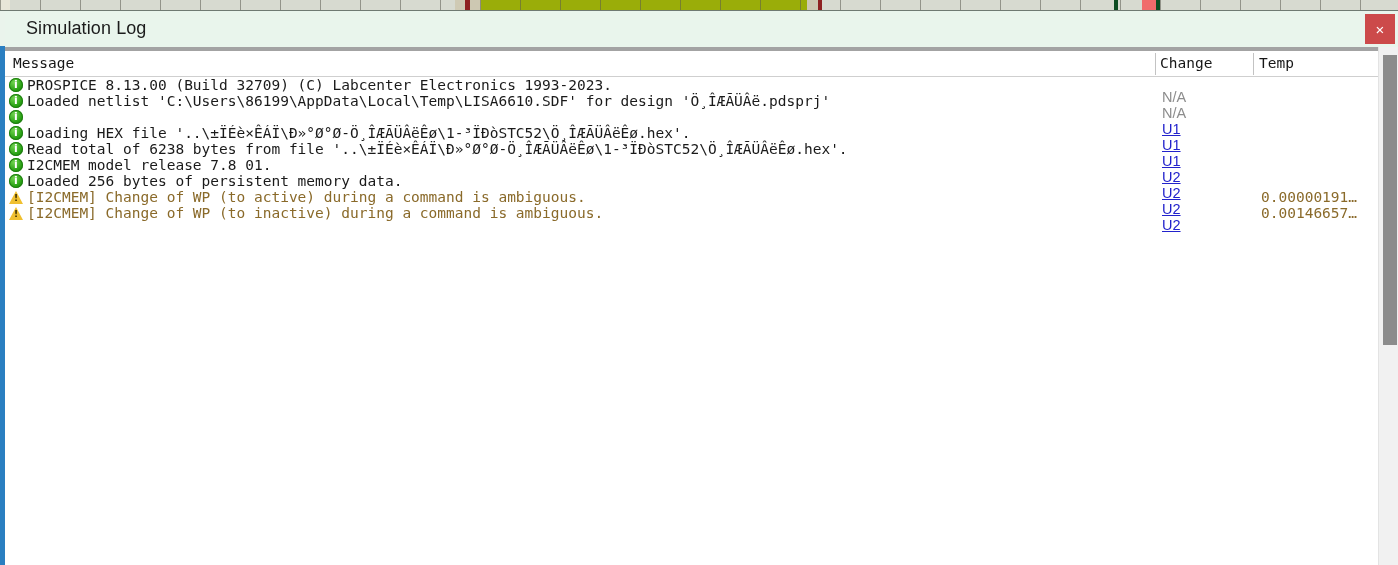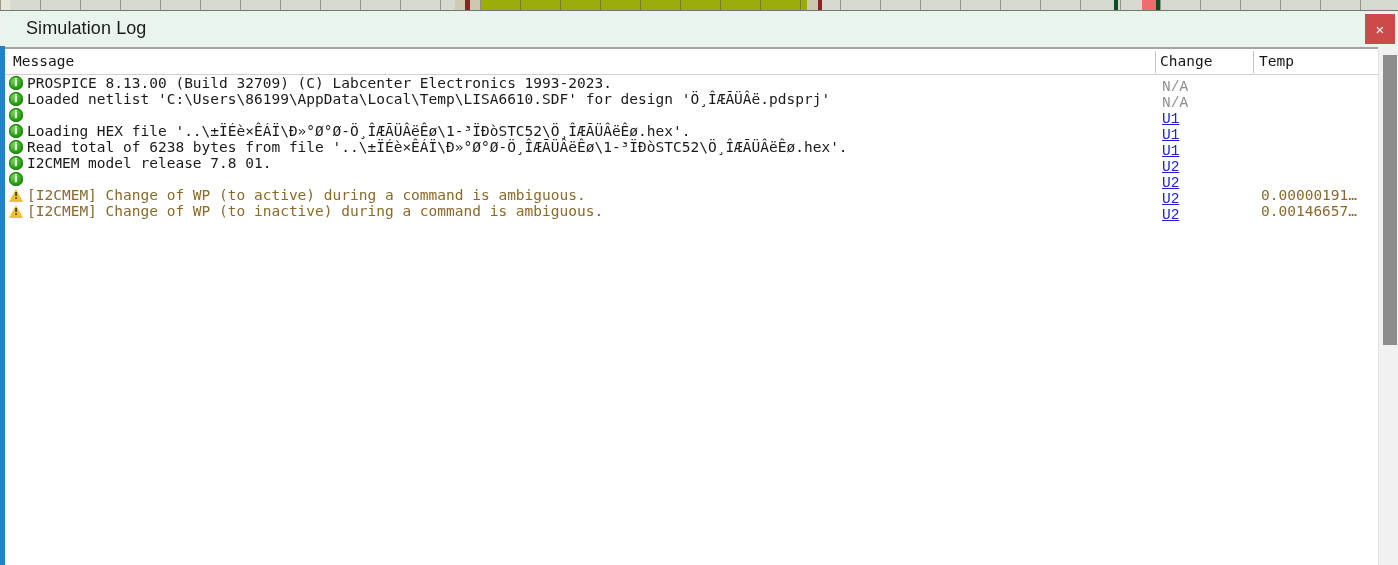--- a/index.html
+++ b/index.html
@@ -96,21 +96,21 @@
     cursor: pointer;
     border: none;
   }
 
   
   .list-area {
     position: absolute;
     left: 5px; top: 47px;
     width: 1393px; height: 518px;
     background: #ffffff;
-    border-top: 2px solid #a3a3a3;
+    border-top: 4px solid #a3a3a3;
     overflow: hidden;
   }
 
   .hdr-row {
     position: relative;
     height: 26px;
     background: #ffffff;
     border-bottom: 1px solid #cfcfcf;
   }
   .hdr-cell {
@@ -148,22 +148,22 @@
   .msg-cell {
     position: absolute;
     left: 22px; top: 0px;
     font-family: "DejaVu Sans Mono", monospace;
     font-size: 14.5px;
     line-height: 16px;
     white-space: pre;
   }
   .src-cell {
     position: absolute;
-    left: 1157px; top: 4px;
-    font-family: Liberation Mono, monospace;
+    left: 1157px; top: 12px;
+    font-family: Liberation Sans, sans-serif;
     font-size: 14.5px;
     line-height: 16px;
     white-space: pre;
   }
   .time-cell {
     position: absolute;
     left: 1256px; top: 0px;
     font-family: "DejaVu Sans Mono", monospace;
     font-size: 14.5px;
     line-height: 16px;
@@ -312,20 +312,21 @@
           <div class="icon-cell">
             <span class="ico-info"></span>
           </div>
           <div class="msg-cell t-info">I2CMEM model release 7.8 01.</div>
           <div class="src-cell t-link">U2</div>
         </div>
         <div class="row">
           <div class="icon-cell">
             <span class="ico-info"></span>
           </div>
+          <div class="msg-cell t-info">Loaded 256 bytes of persistent memory data.</div>
           <div class="src-cell t-link">U2</div>
         </div>
         <div class="row">
           <div class="icon-cell">
             <span class="ico-warn"></span>
           </div>
           <div class="msg-cell t-warn">[I2CMEM] Change of WP (to active) during a command is ambiguous.</div>
           <div class="src-cell t-link">U2</div>
           <div class="time-cell">0.00000191…</div>
         </div>

